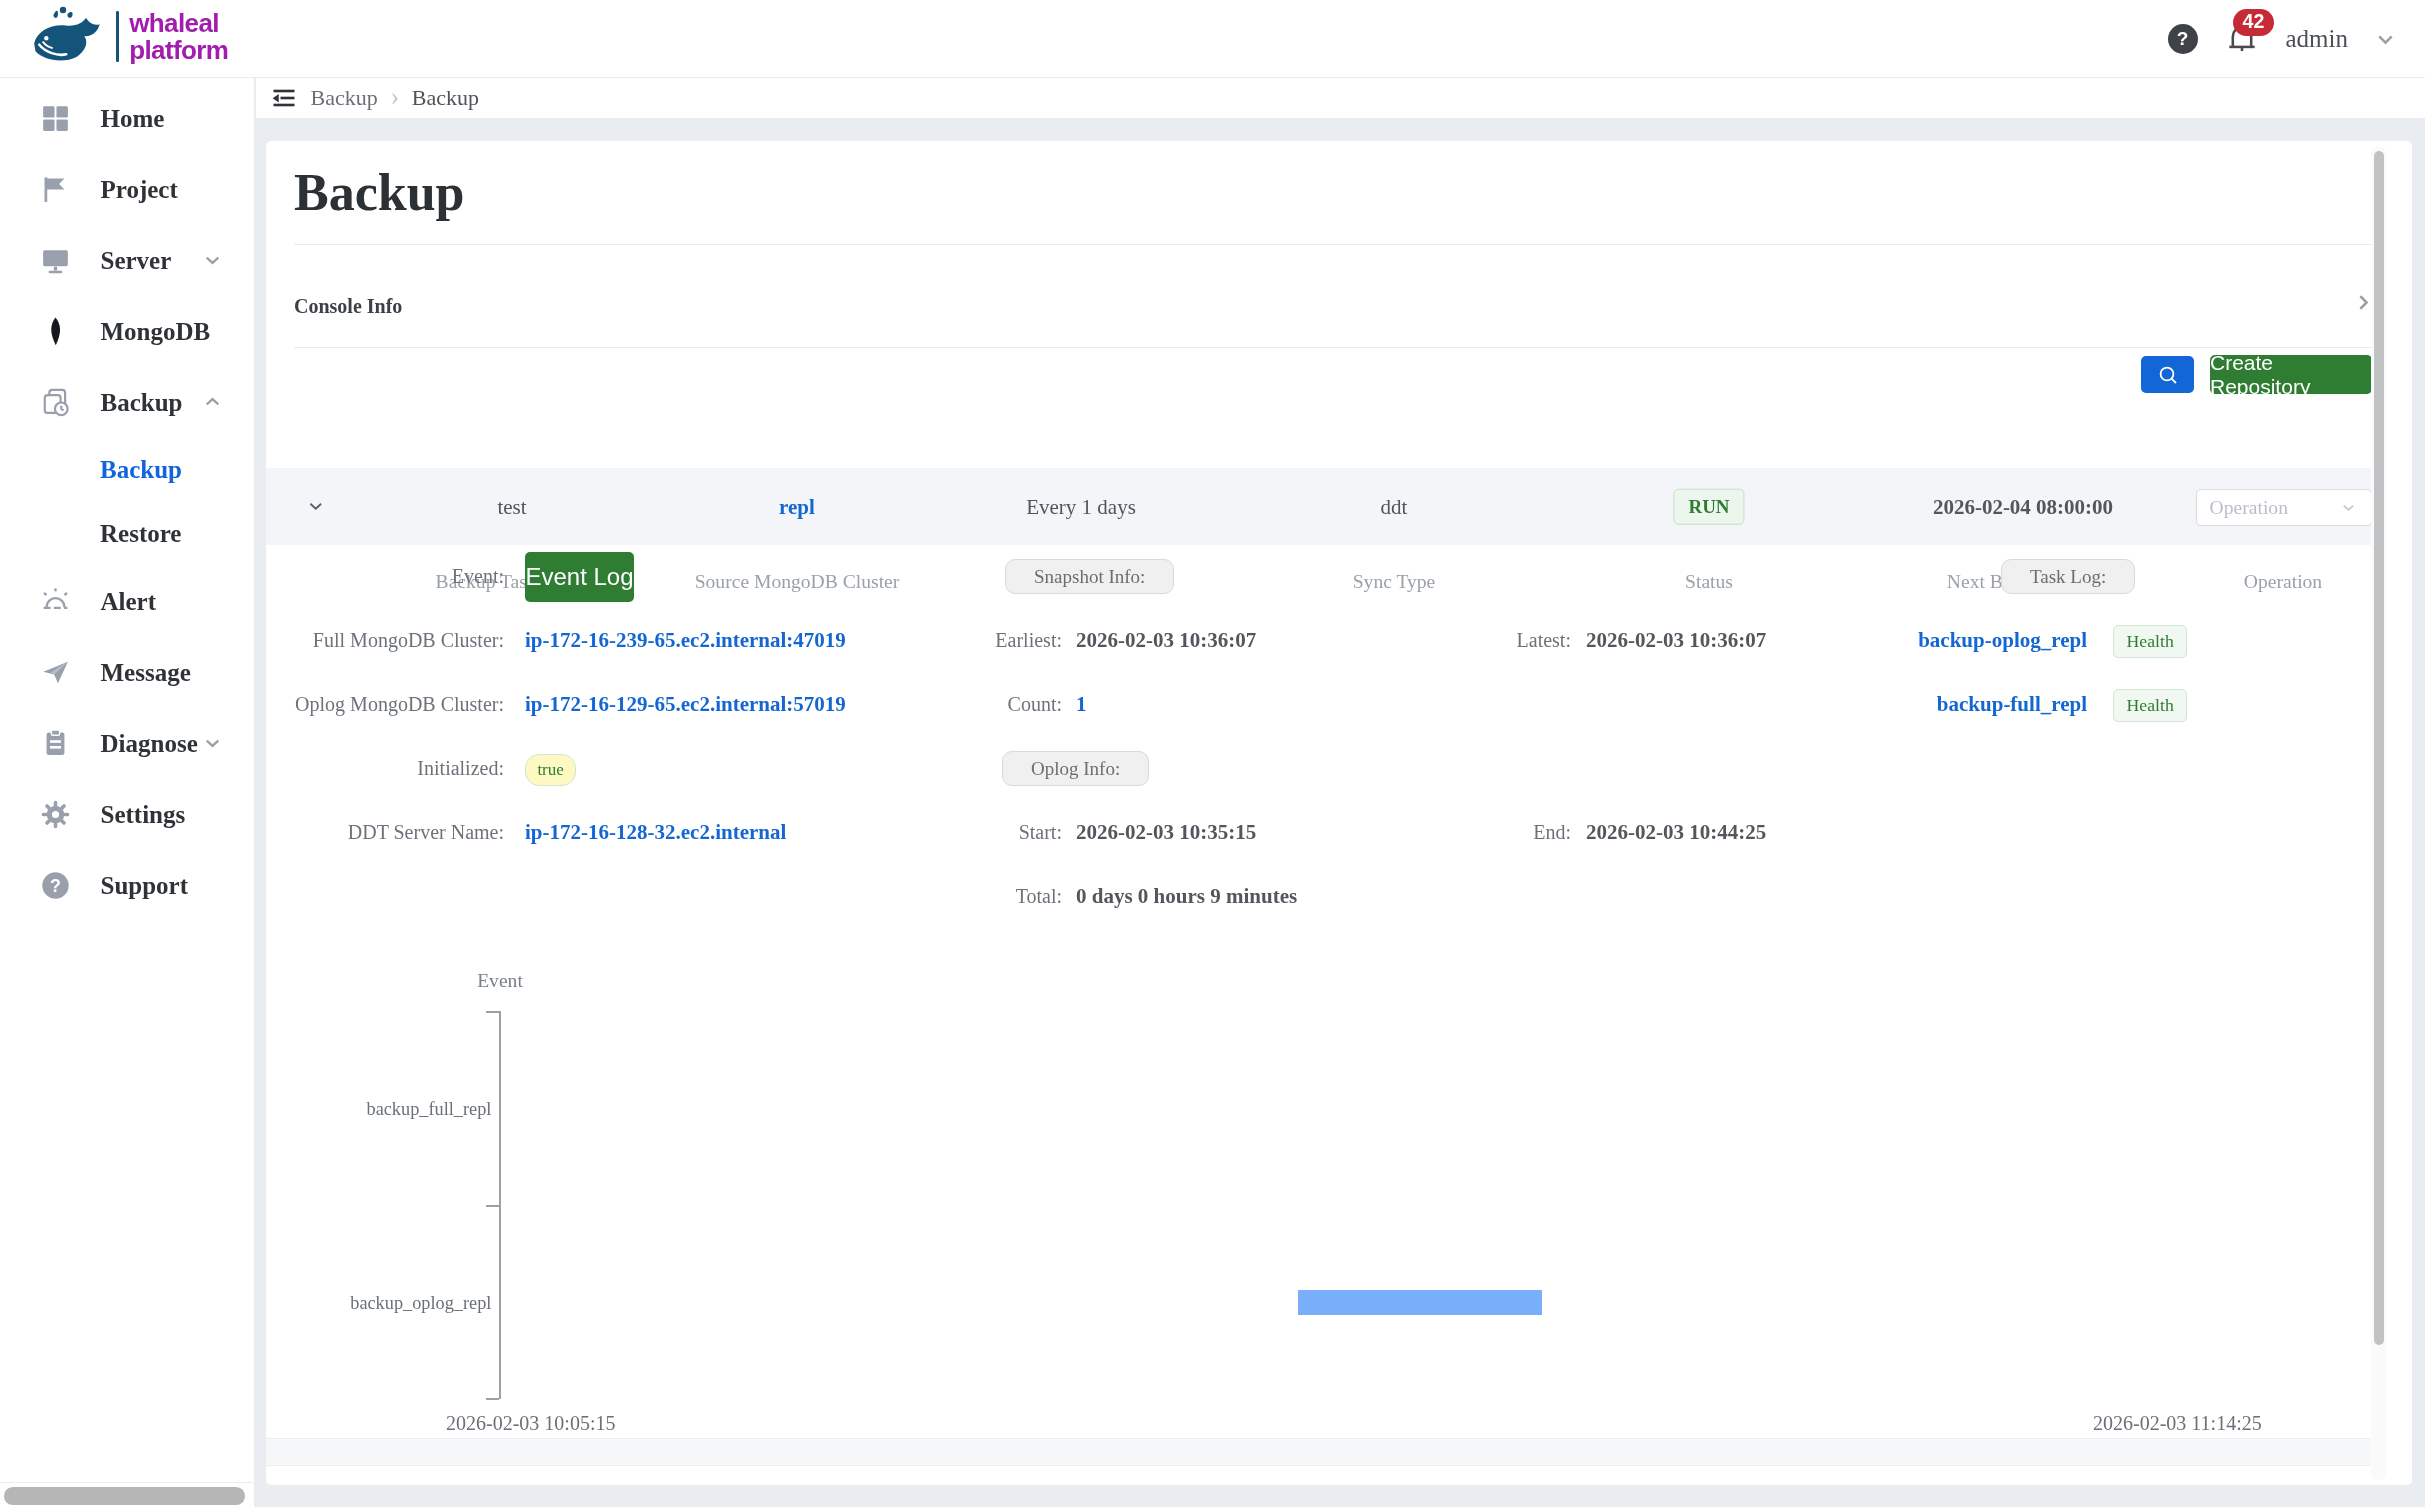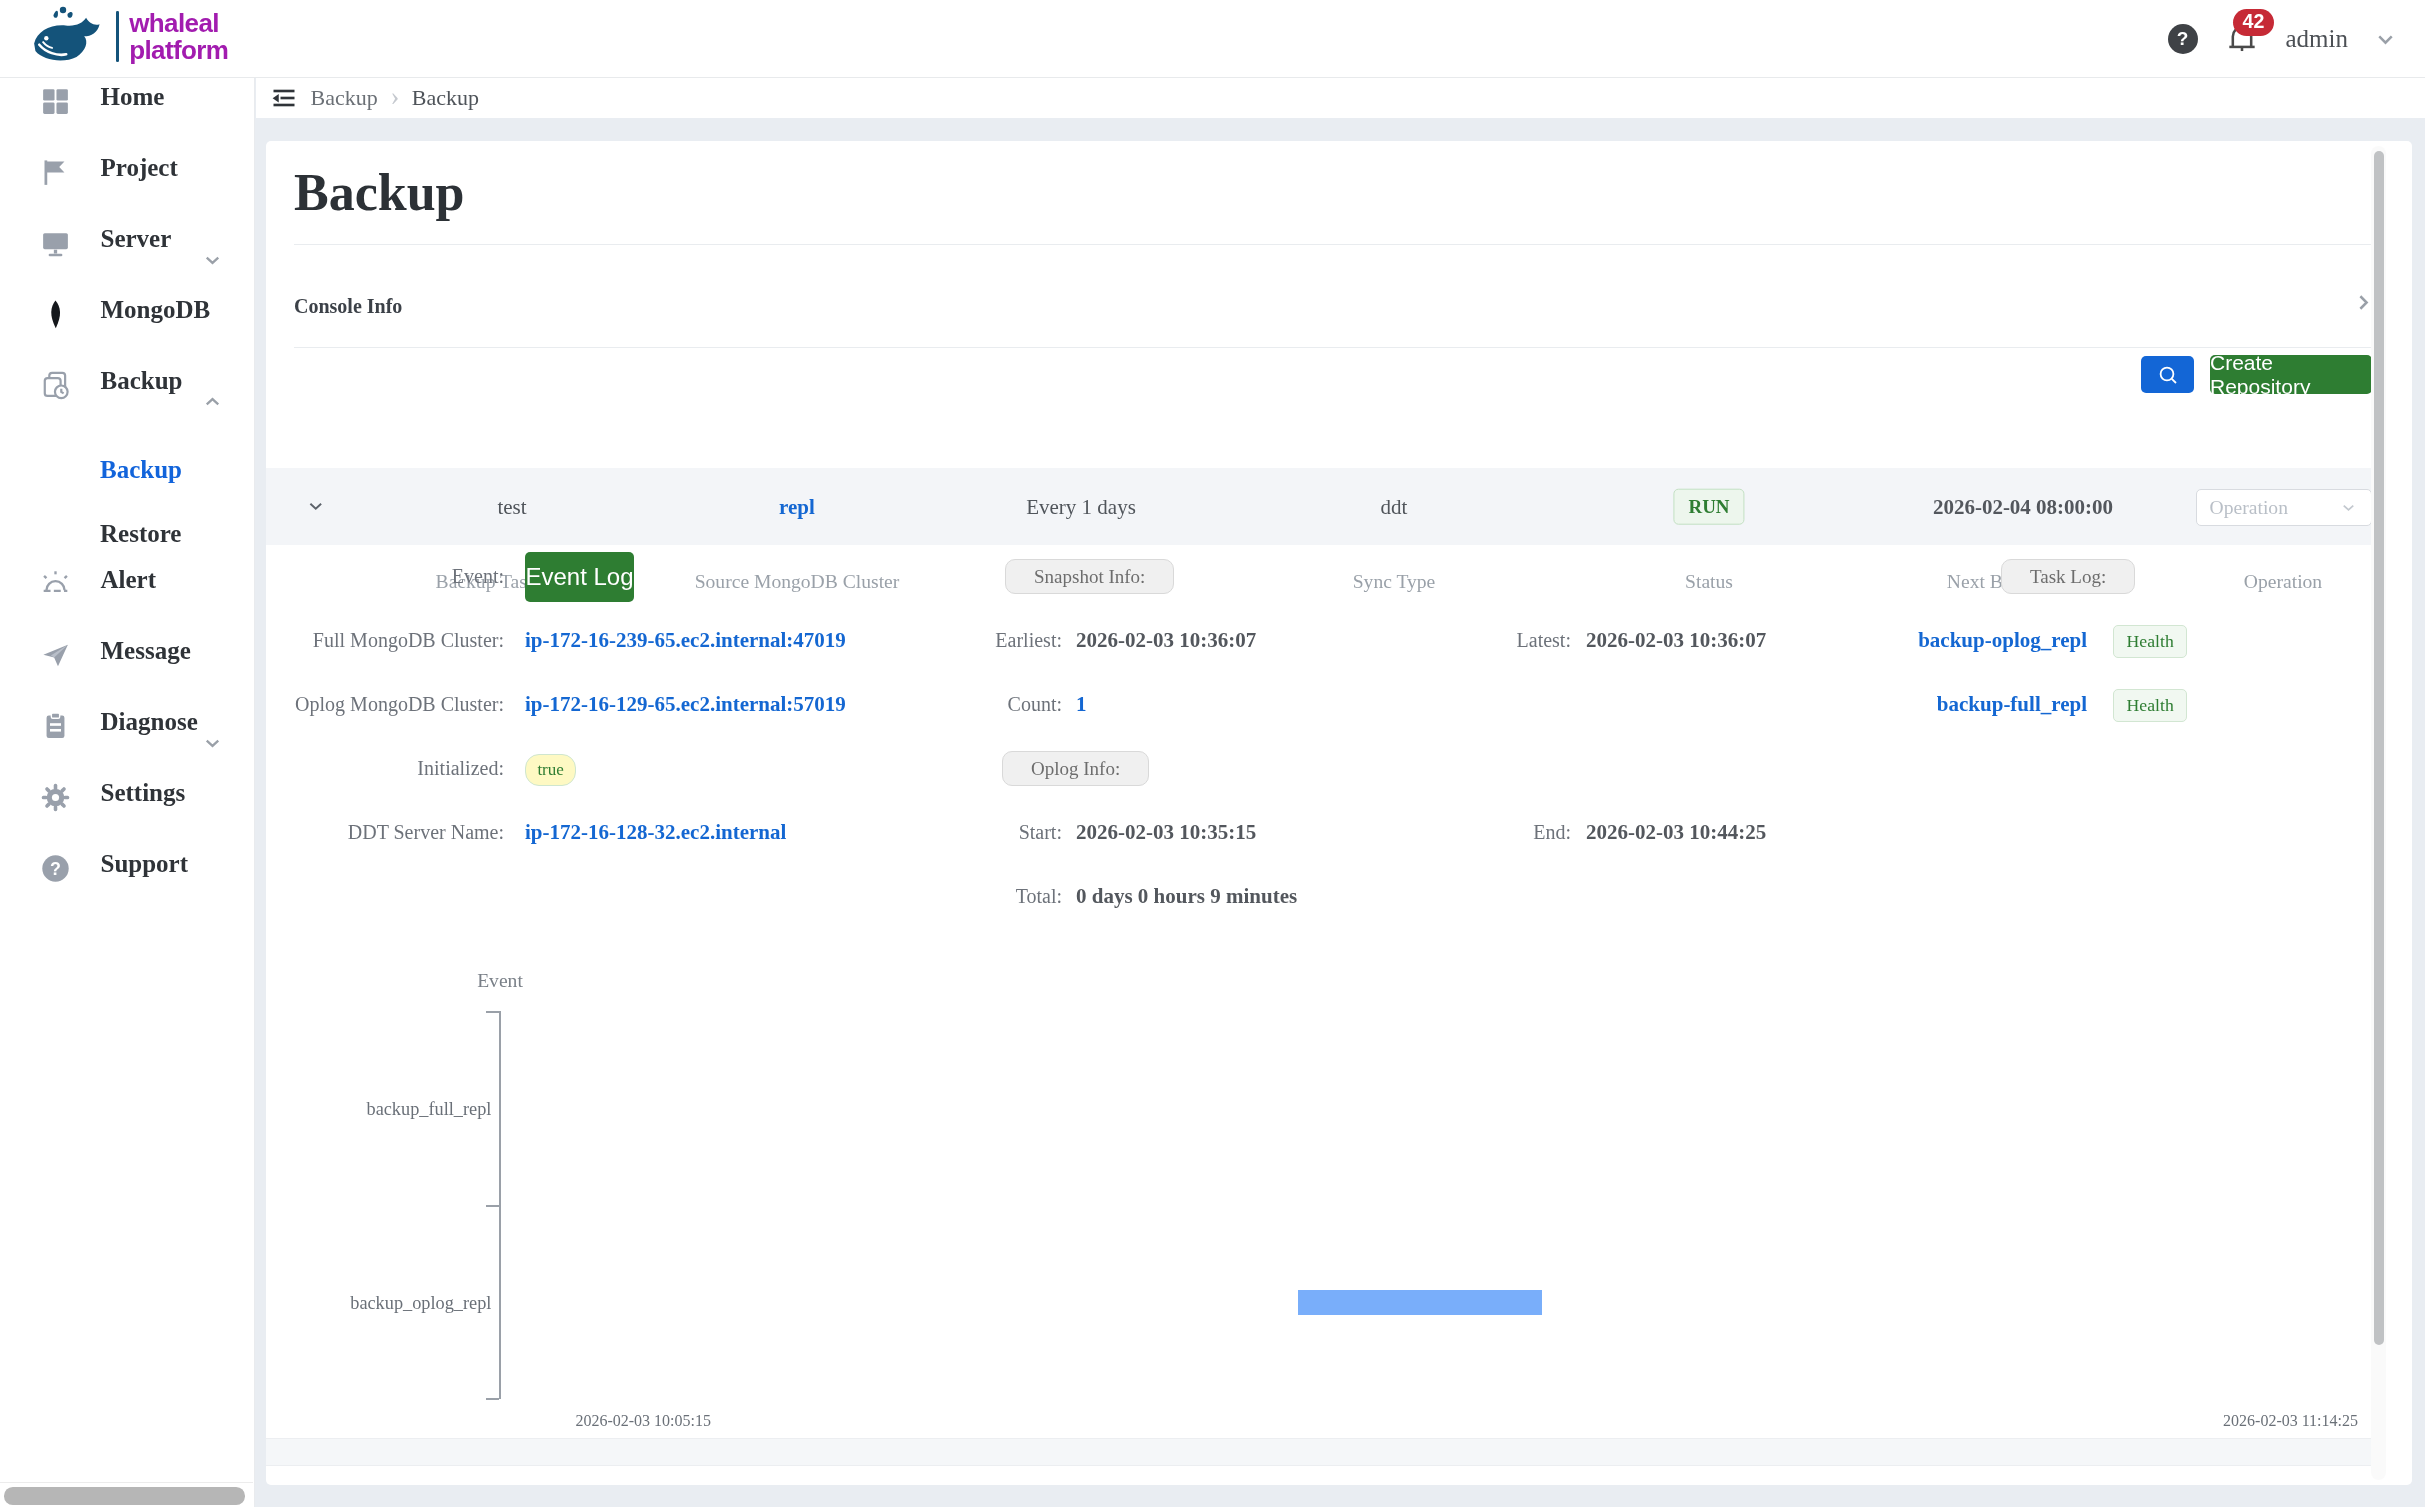--- a/index.html
+++ b/index.html
@@ -14,21 +14,21 @@
   .logo-text{font-family:"Liberation Sans",sans-serif;font-weight:bold;font-size:26px;line-height:27px;color:#a21caf;letter-spacing:-0.6px}
   .topbar-right{position:absolute;right:28px;top:0;height:78px;display:flex;align-items:center;gap:25px}
   .help-circle{width:30px;height:30px;border-radius:50%;background:#3f4246;color:#fff;display:flex;align-items:center;justify-content:center;font-family:"Liberation Sans",sans-serif;font-weight:bold;font-size:19px;cursor:pointer}
   .bell-wrap{position:relative;width:38px;height:38px;cursor:pointer}
   .badge{position:absolute;left:10px;top:-11.4px;background:#c62a36;color:#fff;font-family:Liberation Sans, sans-serif;font-weight:bold;font-size:19.6px;line-height:19.6px;padding:3.8px 10px;border-radius:17.7px}
   .admin-name{font-size:25px;color:#4c5055}
   .chev{stroke:#9aa0a8;stroke-width:2.4;fill:none}
 
   
   .sidebar{position:absolute;left:0;top:78px;width:255px;height:1429px;background:#fff;border-right:1.3px solid #e9ebee;z-index:5;padding-top:5px}
-  .menu-item{position:relative;height:71px;display:flex;padding-left:37px;gap:26.5px;cursor:pointer}
+  .menu-item{position:relative;height:71px;display:flex;align-items:center;padding-left:37px;gap:26.5px;cursor:pointer}
   .menu-item .ico{width:37px;height:37px;flex:0 0 37px;display:flex;align-items:center;justify-content:center}
   .menu-label{font-size:25px;font-weight:bold;color:#2f3338;white-space:nowrap}
   .sub-item{height:64px;display:flex;align-items:center;padding-left:100px;cursor:pointer}
   .sub-label{font-size:25px;font-weight:bold;color:#2f3338}
   .sub-label.active{color:#1264db}
   .side-chev{position:absolute;right:30px;top:50%;transform:translateY(-50%)}
   .sidebar-divider{position:absolute;left:0;top:1404px;width:253px;border-top:1.3px solid #ececec}
   .h-thumb{position:absolute;left:3.8px;top:1409px;width:241px;height:17.7px;background:#b6b6b6;border-radius:8.8px;cursor:grab}
 
   
@@ -73,21 +73,21 @@
   .true-badge{background:#fef9c3;border:1.3px solid #cfe6cf;border-radius:14px;color:#2e7d32;font-size:17px;padding:0 11.4px;height:32px;display:flex;align-items:center}
   .rlink{left:1631px;width:190px;justify-content:flex-end}
 
   
   .chart-title{position:absolute;left:171px;top:829px;width:126px;text-align:center;font-size:19.6px;color:#7a8088}
   .axis{position:absolute;left:233px;top:870px;width:1.9px;height:388px;background:#9aa0a8}
   .tick{position:absolute;left:220px;width:12.6px;height:1.9px;background:#9aa0a8}
   .cat{position:absolute;left:23.4px;width:202px;text-align:right;font-size:18.3px;color:#6a7078;white-space:nowrap}
   .plot{position:absolute;left:235px;top:870px;width:1838px;height:388px}
   .gantt-bar{position:absolute;height:25px}
-  .xlab{position:absolute;width:265px;text-align:right;font-size:16px;color:#6a7078;top:1271px;white-space:nowrap}
+  .xlab{position:absolute;width:265px;text-align:left;font-size:20px;color:#6a7078;top:1271px;white-space:nowrap}
   .footer-strip{position:absolute;left:0;top:1297px;width:2110px;height:28px;background:#f5f7f9;border-top:1.3px solid #eceef1;border-bottom:1.3px solid #eceef1}
 
   
   .v-track{position:absolute;left:2105px;top:5px;width:15px;height:1334px;background:#fafafa;border-radius:7.6px}
   .v-thumb{position:absolute;left:2.5px;top:5px;width:10px;height:1194px;background:#c0c2c4;border-radius:5px;cursor:grab}
 </style>
 </head>
 <body>
 
 <div class="screen">

